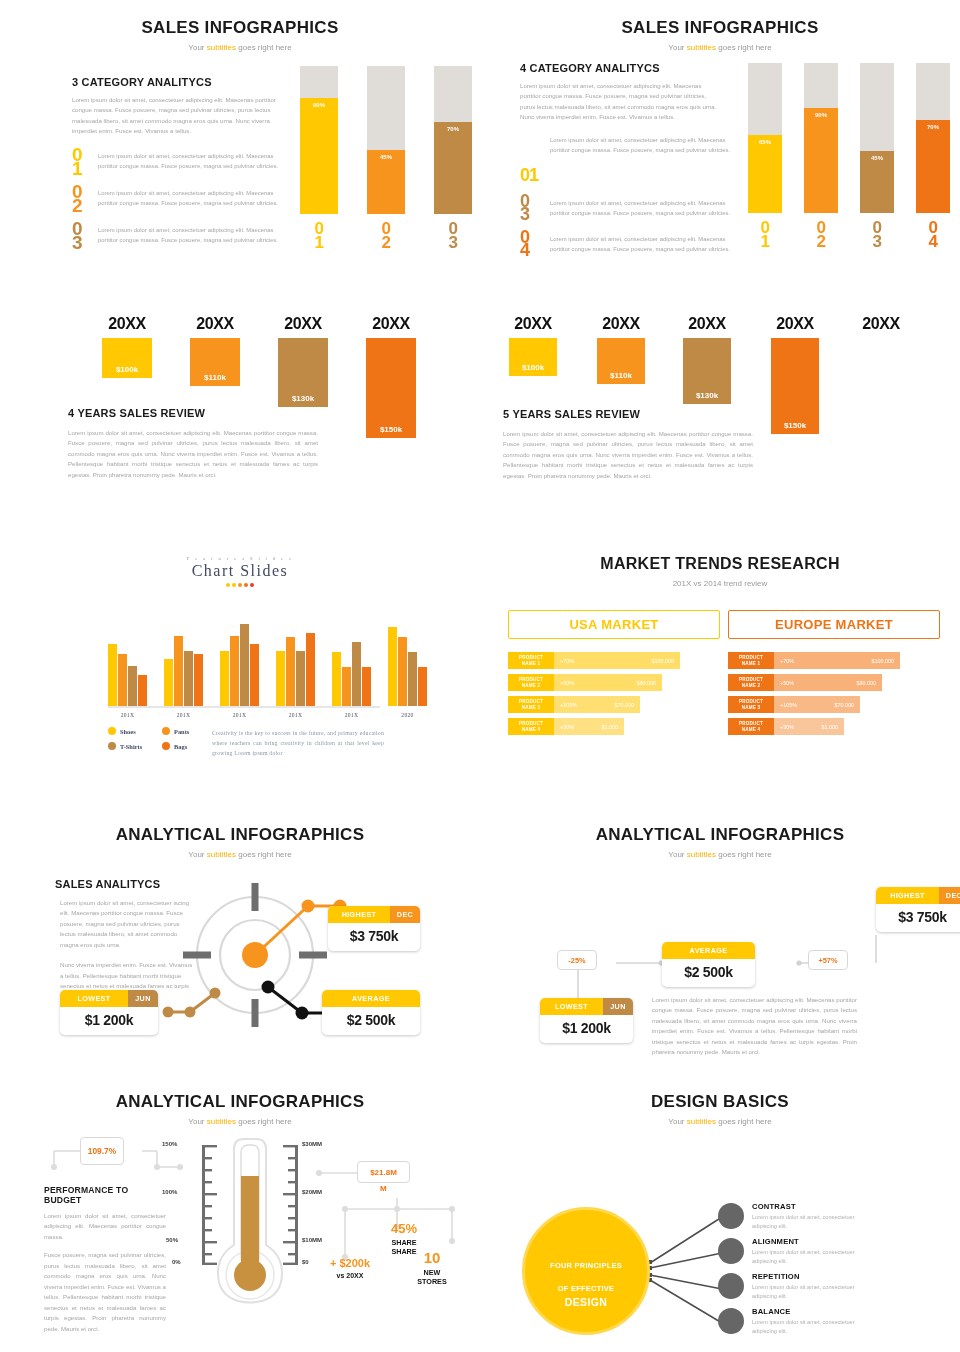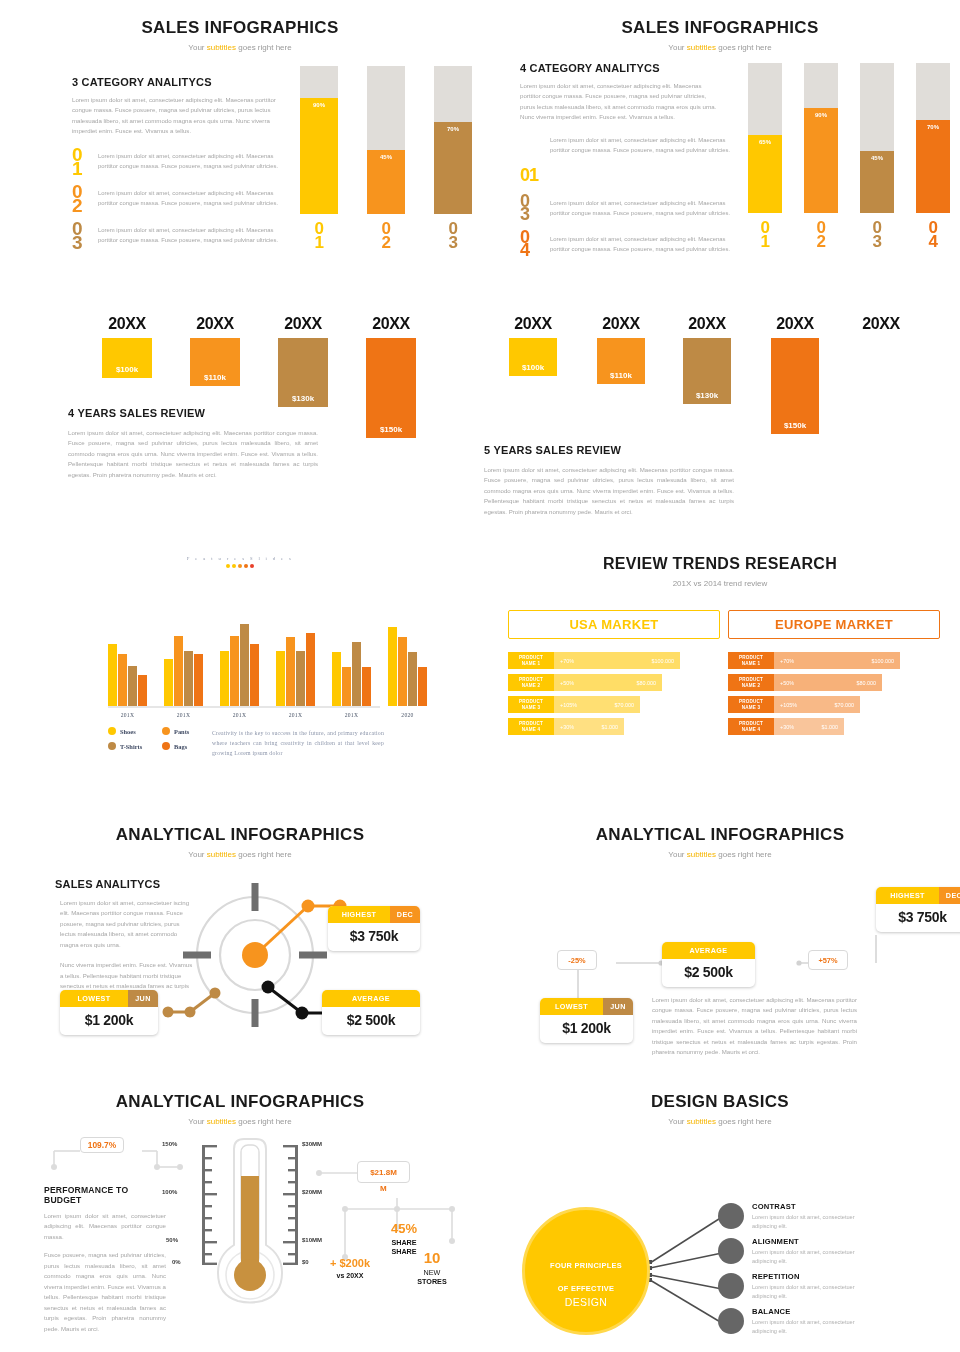--- a/index.html
+++ b/index.html
@@ -402,28 +402,29 @@
         <div class="yearlbl">20XX</div>
         <div class="yearbar" style="width:48px;height:96px;background:#EF7415;margin-top:5px;">
           <div class="amt">$150k</div>
         </div>
       </div>
       <div class="yearscol" style="left:370px;top:25px;width:62px;">
         <div class="yearlbl">20XX</div>
       </div>
     </div>
 
-    <div style="position:absolute;left:4px;top:118px;width:250px;margin-top:36px;">
+    <div style="position:absolute;left:23px;top:118px;width:250px;">
       <div class="section-h">5 YEARS SALES REVIEW</div>
       <div class="body-txt just" style="margin-top:9px;">Lorem ipsum dolor sit amet, consectetuer adipiscing elit. Maecenas porttitor congue massa. Fusce posuere, magna sed pulvinar ultricies, purus lectus malesuada libero, sit amet commodo magna eros quis urna. Nunc viverra imperdiet enim. Fusce est. Vivamus a tellus. Pellentesque habitant morbi tristique senectus et netus et malesuada fames ac turpis egestas. Proin pharetra nonummy pede. Mauris et orci.</div>
     </div>
   </div>
 
   <div class="panel" style="left:0;top:520px;width:480px;height:275px;">
     <div class="cs-kicker" style="margin-top:36px;">F e a t u r e s   S l i d e s</div>
+    <div class="cs-title">Chart Slides</div>
     <div class="cs-dots">
       <i style="background:#FFC800"></i>
         <i style="background:#FFC800"></i>
         <i style="background:#F7941E"></i>
         <i style="background:#EF7415"></i>
         <i style="background:#E8402A"></i>
     </div>
 
     <div class="grpchart" style="position:absolute;left:108px;top:88px;width:272px;height:100px;">
       <div style="position:absolute;bottom:2px;left:0;display:flex;gap:17px;align-items:flex-end;">
@@ -492,21 +493,21 @@
       <div class="legitem">
         <i style="background:#EF7415"></i>
           <span>Bags</span>
       </div>
     </div>
 
     <div class="cs-note" style="position:absolute;left:212px;top:208px;width:172px;">Creativity is the key to success in the future, and primary education where teachers can bring creativity in children at that level keep growing Lorem ipsum dolor</div>
   </div>
 
   <div class="panel" style="left:480px;top:520px;width:480px;height:275px;">
-    <div class="slide-title" style="margin-top:35px;font-size:16px;">REVIEW TRENDS RESEARCH</div>
+    <div class="slide-title" style="margin-top:35px;font-size:16px;">MARKET TRENDS RESEARCH</div>
     <div class="slide-sub" style="margin-top:6px;">201X vs 2014 trend review</div>
 
     <div style="position:absolute;left:248px;top:90px;width:212px;">
       <div class="mkthead" style="border-color:#EF7415;color:#EF7415;">EUROPE MARKET</div>
       <div style="margin-top:13px;">
         <div class="mktrow">
           <div class="mktname" style="background:#EF7415;">
             <span>PRODUCT</span>
               <span>NAME 1</span>
           </div>
@@ -714,21 +715,21 @@
     <svg style="position:absolute;left:50px;top:58px;" width="135" height="36" viewBox="0 0 135 36">
       <circle cx="4" cy="24" r="3" fill="#dcdcdc"></circle>
       <line x1="4" y1="24" x2="4" y2="8" stroke="#dcdcdc" stroke-width="1.6"></line>
       <line x1="4" y1="8" x2="30" y2="8" stroke="#dcdcdc" stroke-width="1.6"></line>
       <line x1="92" y1="8" x2="107" y2="8" stroke="#dcdcdc" stroke-width="1.6"></line>
       <line x1="107" y1="8" x2="107" y2="24" stroke="#dcdcdc" stroke-width="1.6"></line>
       <circle cx="107" cy="24" r="3" fill="#dcdcdc"></circle>
       <line x1="107" y1="24" x2="127" y2="24" stroke="#dcdcdc" stroke-width="1.6"></line>
       <circle cx="130" cy="24" r="3" fill="#dcdcdc"></circle>
     </svg>
-    <div class="pillbox" style="left:80px;top:52px;width:44px;height:16px;color:#EF7415;font-size:8.4px;">109.7%</div>
+    <div class="pillbox" style="left:80px;top:52px;width:44px;height:28px;color:#EF7415;font-size:8.4px;">109.7%</div>
 
     <div style="position:absolute;left:44px;top:100px;width:122px;">
       <div class="section-h" style="font-size:8.6px;">PERFORMANCE TO BUDGET</div>
       <div class="body-txt just" style="margin-top:6px;">Lorem ipsum dolor sit amet, consectetuer adipiscing elit. Maecenas porttitor congue massa.</div>
       <div class="body-txt just" style="margin-top:8px;">Fusce posuere, magna sed pulvinar ultricies, purus lectus malesuada libero, sit amet commodo magna eros quis urna. Nunc viverra imperdiet enim. Fusce est. Vivamus a tellus. Pellentesque habitant morbi tristique senectus et netus et malesuada fames ac turpis egestas. Proin pharetra nonummy pede. Mauris et orci.</div>
     </div>
 
     <div style="position:absolute;left:190px;top:48px;width:120px;height:175px;">
       <svg width="120" height="175" viewBox="0 0 120 175">
 
@@ -808,21 +809,21 @@
       <div style="font-size:11px;font-weight:bold;color:#F7941E;">+ $200k</div>
       <div style="font-size:7px;font-weight:bold;color:#111;margin-top:3px;">vs 20XX</div>
     </div>
     <div style="position:absolute;left:368px;top:136px;width:72px;text-align:center;">
       <div style="font-size:13px;font-weight:bold;color:#F7941E;">45%</div>
       <div style="font-size:7.2px;font-weight:bold;color:#111;margin-top:2px;">SHARE</div>
       <div style="font-size:7.2px;font-weight:bold;color:#111;">SHARE</div>
     </div>
     <div style="position:absolute;left:404px;top:164px;width:56px;text-align:center;">
       <div style="font-size:15px;font-weight:bold;color:#F7941E;">10</div>
-      <div style="font-size:7.2px;font-weight:normal;color:#111;margin-top:2px;">NEW</div>
+      <div style="font-size:7.2px;font-weight:bold;color:#111;margin-top:2px;">NEW</div>
       <div style="font-size:7.2px;font-weight:bold;color:#111;">STORES</div>
     </div>
   </div>
 
   <div class="panel" style="left:480px;top:1085px;width:480px;height:267px;">
     <div class="slide-title" style="margin-top:7px;">DESIGN BASICS</div>
     <div class="slide-sub">
       <span>Your </span><span class="hl">subtitles</span><span> goes right here</span>
     </div>
 
@@ -835,21 +836,21 @@
       <rect x="6" y="63" width="6" height="4" fill="#4d4d4d"></rect>
       <rect x="6" y="70" width="6" height="4" fill="#4d4d4d"></rect>
       <rect x="6" y="75" width="6" height="4" fill="#4d4d4d"></rect>
     </svg>
 
     <div style="position:absolute;left:42px;top:122px;width:128px;height:128px;border-radius:50%;
                 background:#FFC800;border:3px solid #FFD84D;display:flex;flex-direction:column;
                 align-items:center;justify-content:center;">
       <div style="color:#fff;font-size:7.4px;font-weight:bold;letter-spacing:.3px;margin-top:26px;">FOUR PRINCIPLES</div>
       <div style="color:#fff;font-size:7.4px;font-weight:bold;letter-spacing:.3px;margin-top:14px;">OF EFFECTIVE</div>
-      <div style="color:#fff;font-size:10.5px;font-weight:normal;letter-spacing:.4px;margin-top:3px;text-align:center;">DESIGN</div>
+      <div style="color:#fff;font-size:10.5px;font-weight:bold;letter-spacing:.4px;margin-top:3px;text-align:center;">DESIGN</div>
     </div>
 
     <div class="db-node" style="left:238px;top:118px;"></div>
     <div class="db-node" style="left:238px;top:153px;"></div>
     <div class="db-node" style="left:238px;top:188px;"></div>
     <div class="db-node" style="left:238px;top:223px;"></div>
 
     <div style="position:absolute;left:272px;top:117px;width:120px;">
       <div class="db-item-title">CONTRAST</div>
       <div class="db-item-txt">Lorem ipsum dolor sit amet, consectetuer adipiscing elit.</div>

